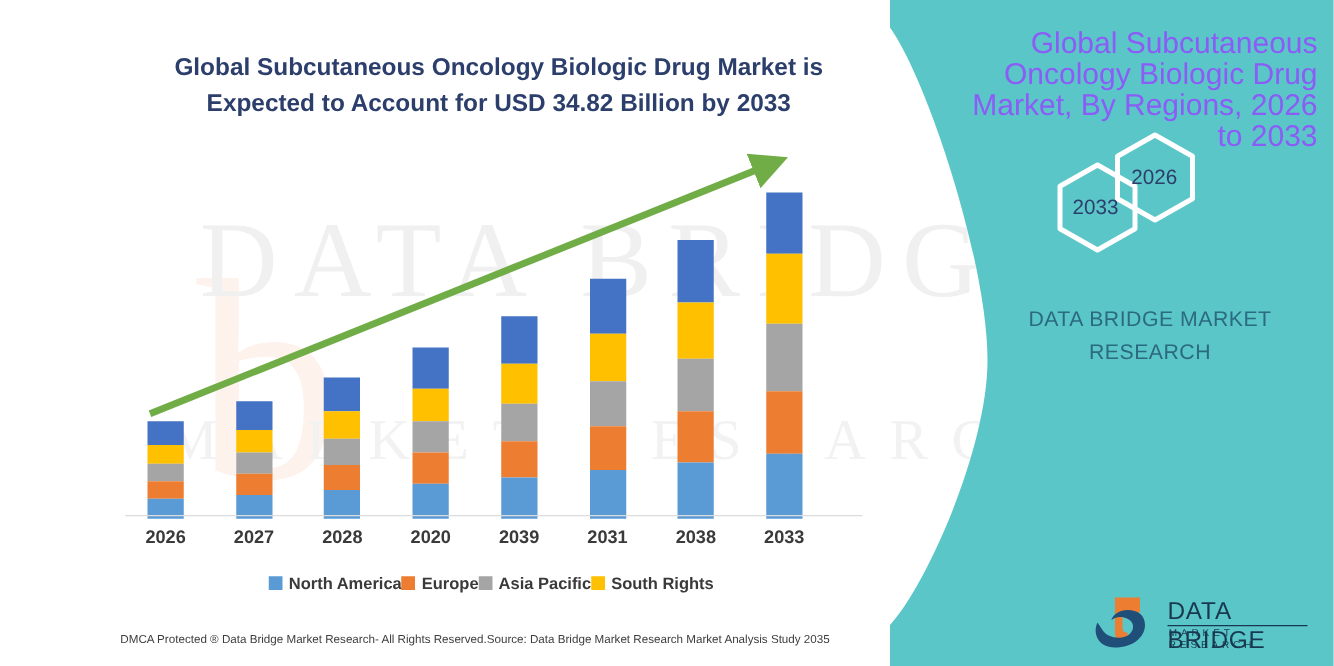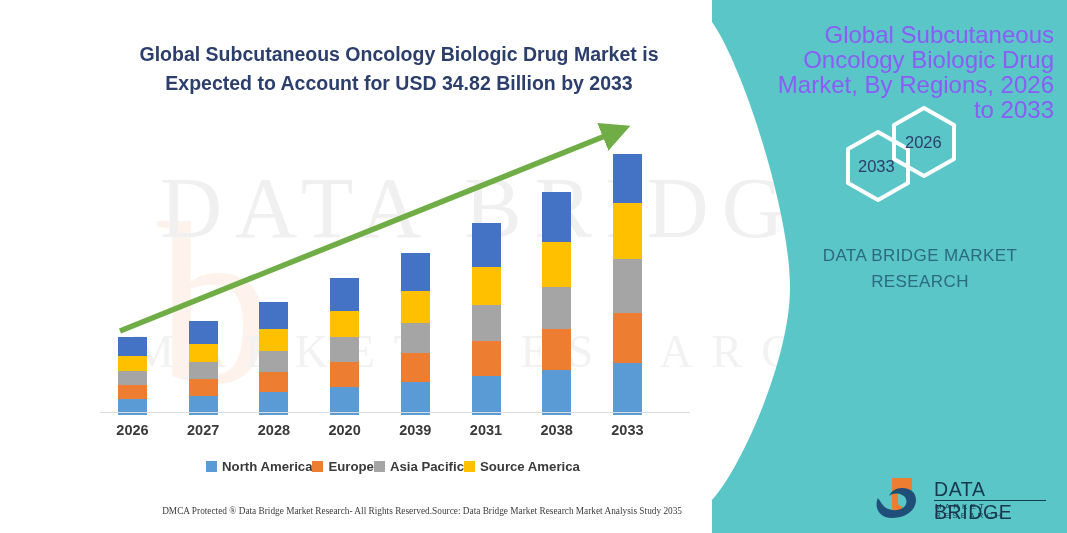--- a/index.html
+++ b/index.html
@@ -128,22 +128,22 @@
   .legend-item { display: flex; align-items: center; gap: 5px; }
   .legend-swatch { width: 11px; height: 11px; display: inline-block; }
   .legend-label { font-size: 13.2px; font-weight: 700; color: #3a3a3a; white-space: nowrap; }
 
   
   .footer {
     position: absolute;
     left: 78px; top: 506px;
     width: 610px;
     display: flex;
-    justify-content: flex-end;
-    font-family: Liberation Serif, serif;
+    justify-content: center;
+    font-family: Liberation Sans, sans-serif;
     font-size: 9.3px;
     color: #3d3d3d;
     z-index: 3;
   }
   .footer-src { margin-right: 6px; }
 
   
   .rp { position: absolute; z-index: 5; }
   .rp-title {
     left: 772px; top: 22px;
@@ -301,21 +301,21 @@
       <div class="legend-item">
         <span class="legend-swatch" style="background: rgb(237, 125, 49);"></span>
         <span class="legend-label">Europe</span>
       </div>
       <div class="legend-item">
         <span class="legend-swatch" style="background: rgb(165, 165, 165);"></span>
         <span class="legend-label">Asia Pacific</span>
       </div>
       <div class="legend-item">
         <span class="legend-swatch" style="background: rgb(255, 192, 0);"></span>
-        <span class="legend-label">Source America</span>
+        <span class="legend-label">South Rights</span>
       </div>
     </div>
 
   <div class="footer">
     <span class="footer-dmca">DMCA Protected ® Data Bridge Market Research-  All Rights Reserved.</span>
     <span class="footer-src">Source: Data Bridge Market Research  Market Analysis Study 2035</span>
   </div>
 
   <svg class="teal-panel" viewBox="0 0 1067 533">
     <path id="tealpath" d="M712,0 L1067,0 L1067,533 L712,533 L712,500

